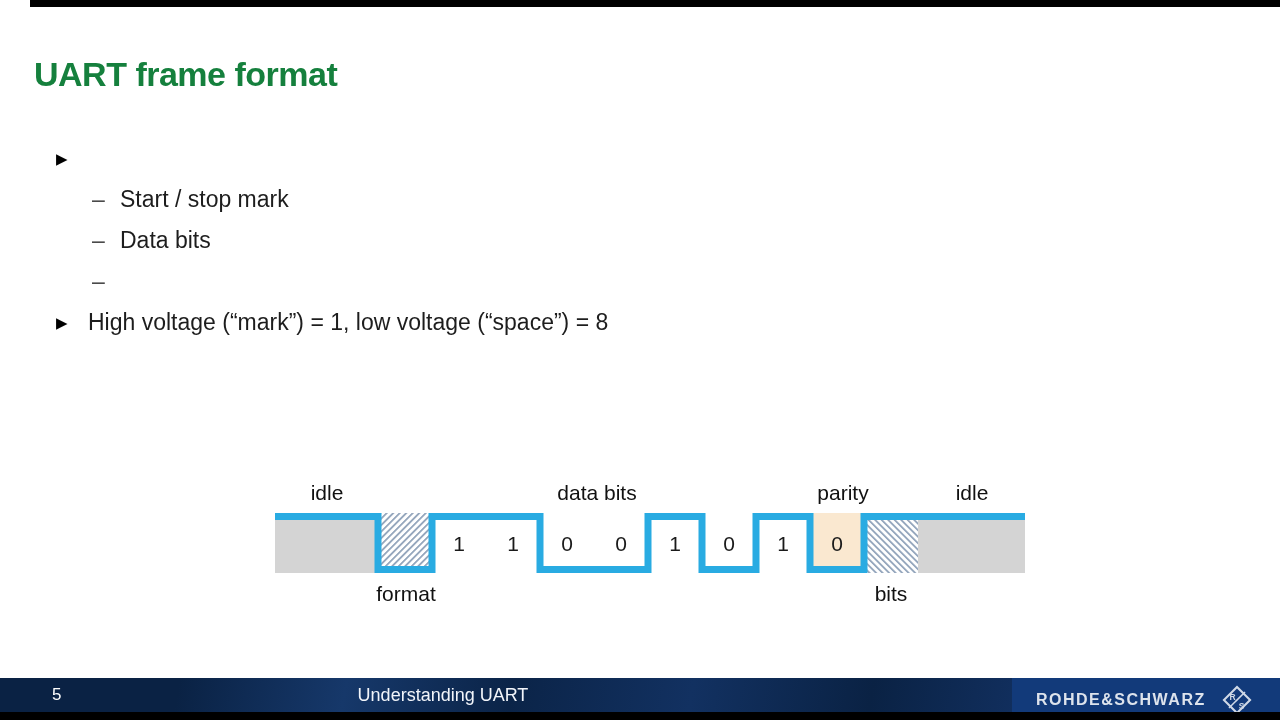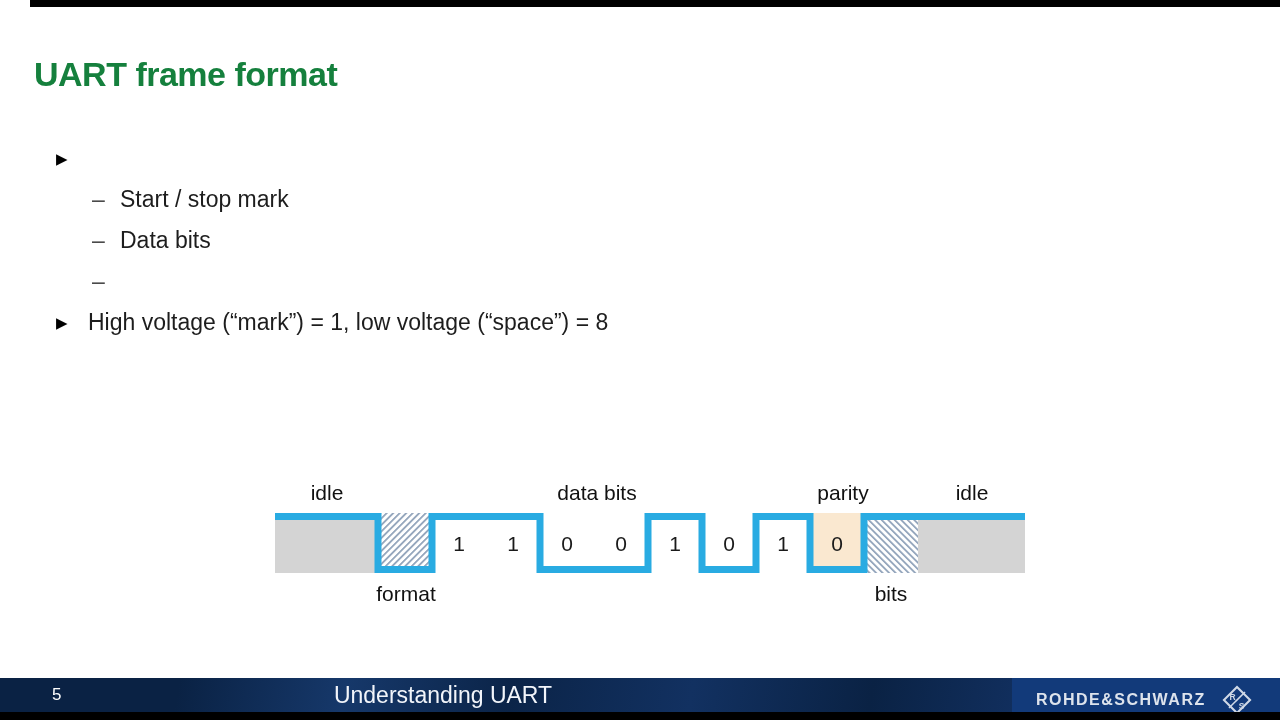--- a/index.html
+++ b/index.html
@@ -25,21 +25,21 @@
   .wf-bottom{top:107px;}
   #uart-svg{position:absolute;left:0;top:38px;}
   .bit-label{font-family:"Liberation Sans", sans-serif;font-size:21px;fill:#1a1a1a;}
 
   #footer-bar{position:absolute;left:0;top:678px;width:1280px;height:34px;
       background:linear-gradient(100deg,#0a2244 0%,#0a2244 14%,#16386a 27%,#0b2448 40%,
                  #123161 54%,#0a2244 68%,#143468 84%,#0a2244 100%);}
   #footer-page{position:absolute;left:52px;top:0;height:34px;line-height:34px;
       color:#ffffff;font-size:17px;}
   #footer-title{position:absolute;left:0;top:0;width:886px;height:34px;line-height:34px;
-      text-align:center;color:#f2f5fa;font-size:23px;}
+      text-align:center;color:#f2f5fa;font-size:18px;}
   #footer-brand-panel{position:absolute;left:1012px;right:0;top:0;height:44px;
       background:#123a7a;display:flex;align-items:center;text-align:center;}
   #brand-text{color:#dde3ec;font-weight:bold;font-size:16px;letter-spacing:1.5px;
       margin-left:24px;}
   #brand-logo{margin-left:14px;margin-top:-1px;}
 </style>
 </head>
 <body>
 
 <div id="bar-top" class="letterbox"></div>

